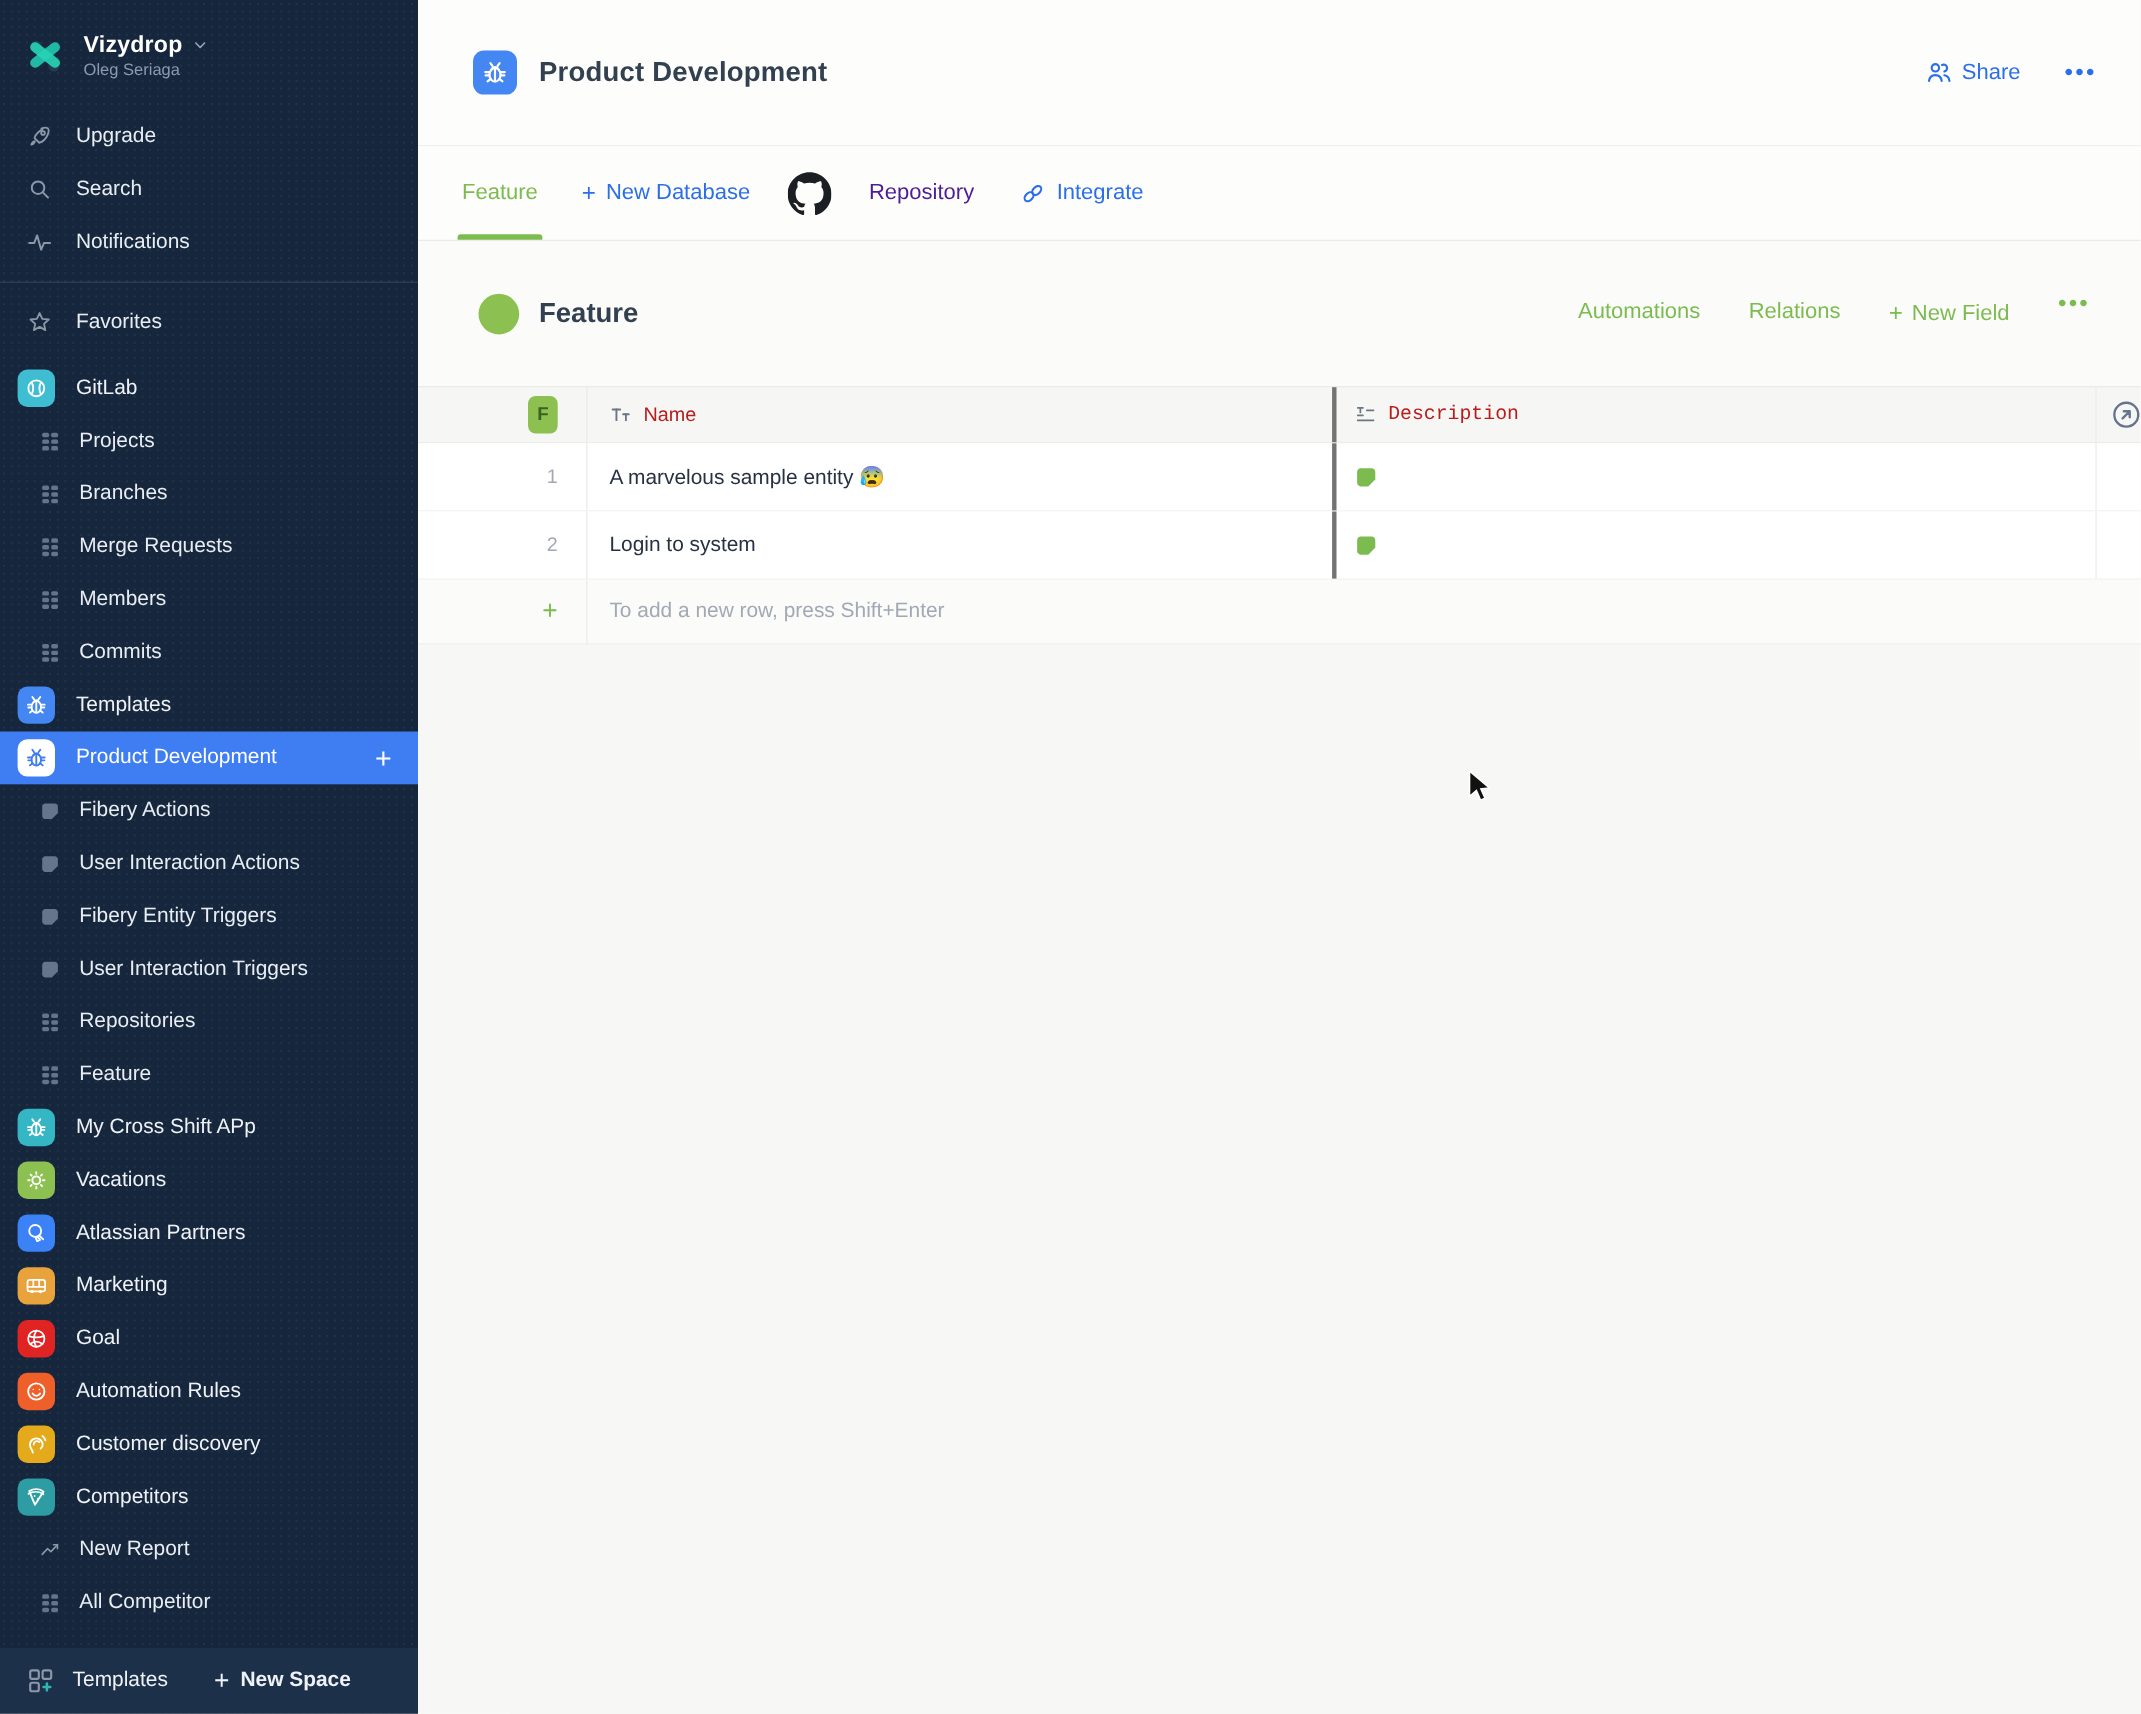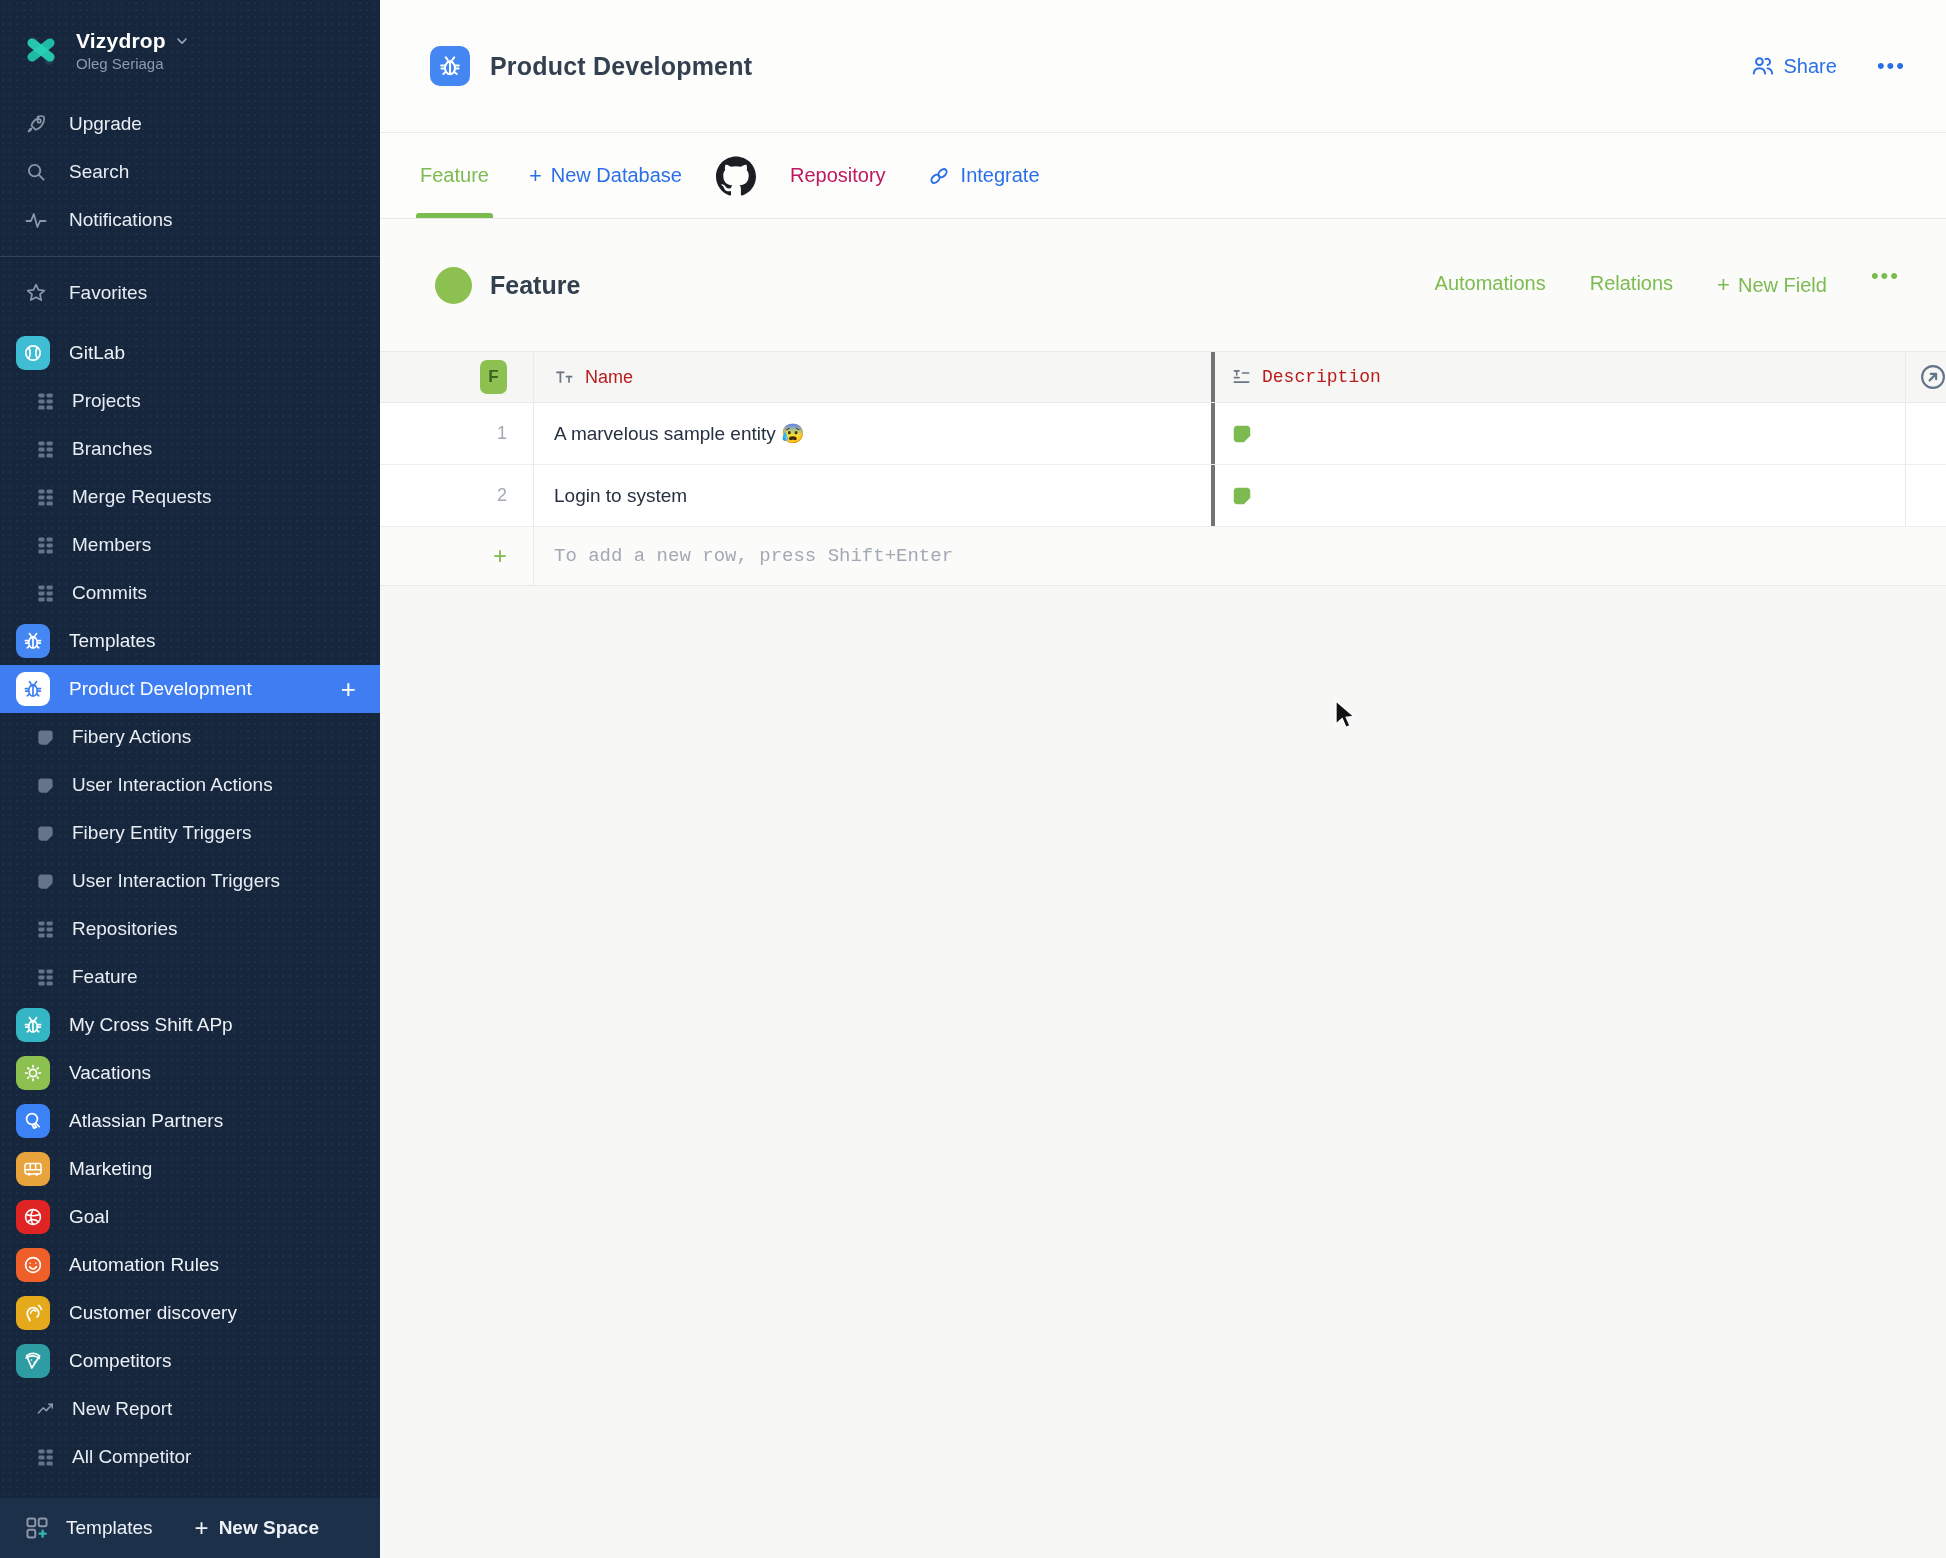--- a/index.html
+++ b/index.html
@@ -59,21 +59,21 @@
   .ph-right { margin-left:auto; display:flex; align-items:center; gap:40px; }
   .share-btn { display:flex; align-items:center; gap:8px; color:#2a6fe8; font-size:20px; cursor:pointer; }
   .share-btn svg { width:26px; height:26px; }
   .more-blue { color:#2a6fe8; font-size:22px; letter-spacing:2px; cursor:pointer; line-height:0.4; }
 
   .tabs { height:86px; display:flex; align-items:center; padding:0 0 0 20px; border-bottom:1px solid #e7e7e5; background:#fdfdfc; }
   .tab { position:relative; height:100%; display:flex; align-items:center; padding:0 20px; font-size:20px; cursor:pointer; }
   .tab .underline { position:absolute; left:16px; right:16px; bottom:0; height:5px; border-radius:3px 3px 0 0; background:#7cbb4f; }
   .tab-feature { color:#7cbb4f; }
   .tab-blue { color:#2a6fe8; display:flex; gap:9px; }
-  .tab-plain { color:#be185d; }
+  .tab-plain { color:#4c1d95; }
   .plus-g { font-weight:300; font-size:22px; }
   .gh-tab { padding:0 14px; height:100%; display:flex; align-items:center; cursor:pointer; }
   .gh-tab svg { width:40px; height:40px; }
   .tab-blue svg.linkic { width:26px; height:26px; }
 
   .view-header { height:132px; display:flex; align-items:center; padding:0 46px 0 55px; background:#fbfbf9; }
   .vh-circle { width:37px; height:37px; border-radius:50%; background:#8cc152; }
   .vh-title { margin-left:18px; font-size:25px; font-weight:600; color:#33404f; }
   .vh-actions { margin-left:auto; display:flex; align-items:flex-start; gap:44px; color:#7cbb4f; font-size:20px; }
   .vh-actions .act { cursor:pointer; display:flex; align-items:center; gap:8px; }
@@ -94,21 +94,21 @@
   .circ-arrow { width:30px; height:30px; color:#64748b; cursor:pointer; }
 
   .t-data { height:62px; border-bottom:1px solid #ededeb; background:#fff; }
   .row-num { color:#a2a9b4; font-size:18px; }
   .cell-text { color:#273142; font-size:19px; }
   .doc-green { width:22px; height:22px; color:#7cbb4f; cursor:pointer; }
 
   .t-add { height:59px; background:#fbfbf9; border-bottom:1px solid #e9e9e7; }
   .add-plus { color:#7cbb4f; font-size:24px; font-weight:400; cursor:pointer; }
   .add-hint { color:#a2a9b4; font-size:19px; }
-  .t-add .c-name, .t-add .c-desc, .t-add .c-extra { border-left:none;font-family:Liberation Mono, monospace; }
+  .t-add .c-name, .t-add .c-desc, .t-add .c-extra { border-left:none; }
   .t-add .c-name { border-left:1px solid #e9e9e7; }
 
   .canvas-below { flex:1; background:#f7f8f6; }
 
   .cursor { position:absolute; left:1334px; top:700px; z-index:50; pointer-events:none; }
 </style>
 </head>
 <body>
 
 <svg width="0" height="0" style="position:absolute">

